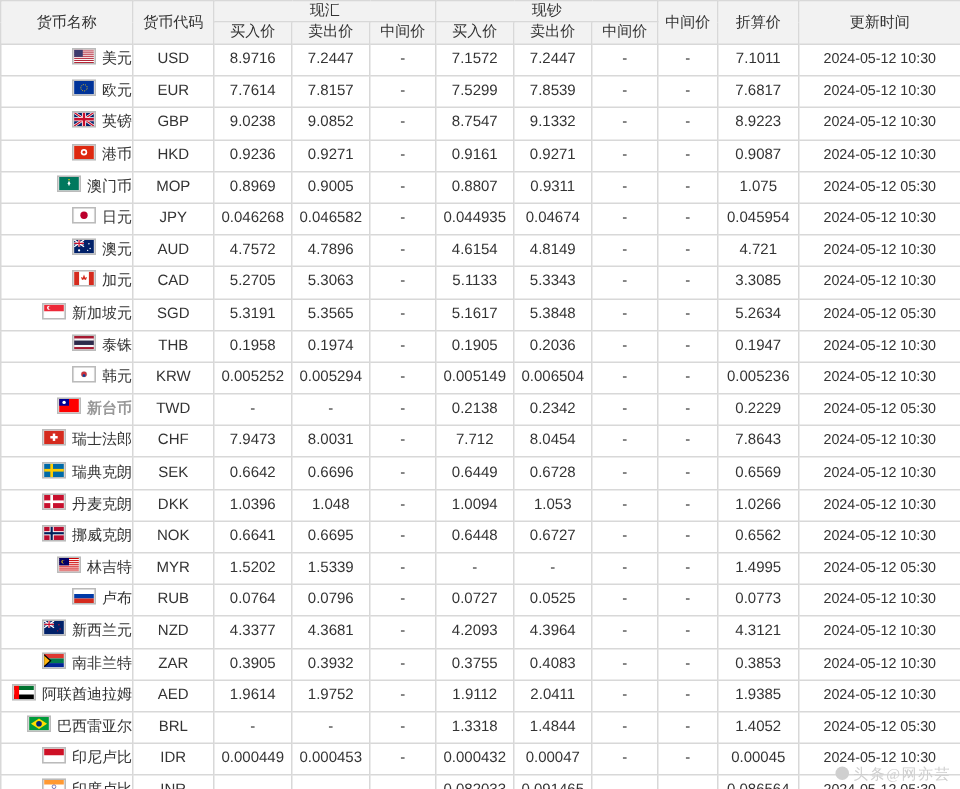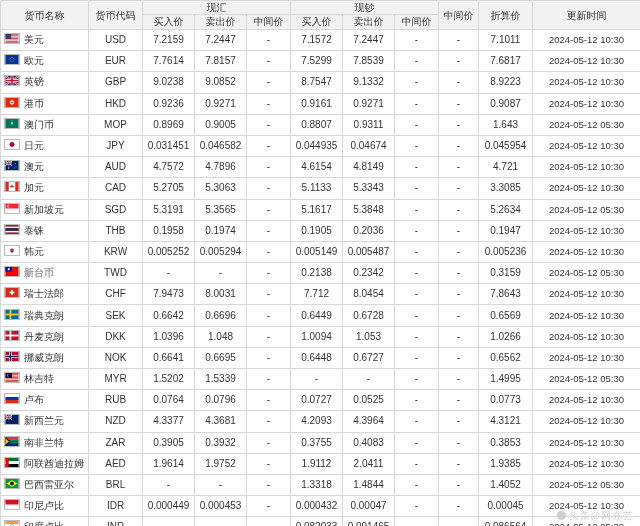--- a/index.html
+++ b/index.html
@@ -29,21 +29,21 @@
   thead th{
     background:#f2f2f2;
     font-size:10px;
     color:#333;
     height:14px;
     line-height:14px;
   }
   thead tr.grp th{height:13px;line-height:13px;}
   tbody td{height:20.2px;line-height:20px;font-size:10px;color:#333;}
   td.name{
-    text-align:left;
+    text-align:right;
     padding-left:3px;
     color:#333;
   }
   .flagwrap{
     display:inline-block;
     width:16px;height:11px;
     vertical-align:-1px;
     margin-right:4px;
     border:1px solid #bbb;
     box-sizing:border-box;
@@ -116,21 +116,21 @@
                 <rect y="1.7" width="16" height="0.85"></rect>
                 <rect y="3.4" width="16" height="0.85"></rect>
                 <rect y="5.1" width="16" height="0.85"></rect>
                 <rect y="6.8" width="16" height="0.85"></rect>
                 <rect y="8.5" width="16" height="0.85"></rect>
                 <rect y="10.2" width="16" height="0.8"></rect>
               </g>
               <rect width="7" height="6" fill="#3c3b6e"></rect>
             </svg></span><span class="nm">美元</span></td>
         <td class="code">USD</td>
-        <td>7.2159</td>
+        <td>8.9716</td>
         <td>7.2447</td>
         <td>-</td>
         <td>7.1572</td>
         <td>7.2447</td>
         <td>-</td>
         <td>-</td>
         <td>7.1011</td>
         <td class="date">2024-05-12 10:30</td>
       </tr>
       <tr>
@@ -192,30 +192,30 @@
               <circle cx="8" cy="2.2" r="0.6" fill="#ffd700"></circle>
             </svg></span><span class="nm">澳门币</span></td>
         <td class="code">MOP</td>
         <td>0.8969</td>
         <td>0.9005</td>
         <td>-</td>
         <td>0.8807</td>
         <td>0.9311</td>
         <td>-</td>
         <td>-</td>
-        <td>1.643</td>
+        <td>1.075</td>
         <td class="date">2024-05-12 05:30</td>
       </tr>
       <tr>
         <td class="name"><span class="flagwrap"><svg viewBox="0 0 16 11">
               <rect width="16" height="11" fill="#fff"></rect>
               <circle cx="8" cy="5.5" r="3" fill="#bc002d"></circle>
             </svg></span><span class="nm">日元</span></td>
         <td class="code">JPY</td>
-        <td>0.031451</td>
+        <td>0.046268</td>
         <td>0.046582</td>
         <td>-</td>
         <td>0.044935</td>
         <td>0.04674</td>
         <td>-</td>
         <td>-</td>
         <td>0.045954</td>
         <td class="date">2024-05-12 10:30</td>
       </tr>
       <tr>
@@ -299,42 +299,42 @@
               <rect width="16" height="11" fill="#fff"></rect>
               <path d="M8 3.2a2.3 2.3 0 010 4.6 2.3 2.3 0 010-4.6z" fill="#cd2e3a"></path>
               <path d="M8 5.5a1.15 1.15 0 100 2.3 1.15 1.15 0 100-2.3z" fill="#0047a0"></path>
               <circle cx="8" cy="5.5" r="2.3" fill="none" stroke="#888" stroke-width="0.2"></circle>
             </svg></span><span class="nm">韩元</span></td>
         <td class="code">KRW</td>
         <td>0.005252</td>
         <td>0.005294</td>
         <td>-</td>
         <td>0.005149</td>
-        <td>0.005487</td>
+        <td>0.006504</td>
         <td>-</td>
         <td>-</td>
         <td>0.005236</td>
         <td class="date">2024-05-12 10:30</td>
       </tr>
       <tr>
         <td class="name"><span class="flagwrap"><svg viewBox="0 0 16 11">
               <rect width="16" height="11" fill="#fff"></rect>
               <rect width="16" height="11" fill="#fe0000"></rect>
               <rect width="8" height="5.5" fill="#000095"></rect>
               <circle cx="4" cy="2.75" r="1.4" fill="#fff"></circle>
             </svg></span><span class="nm gray">新台币</span></td>
         <td class="code">TWD</td>
         <td>-</td>
         <td>-</td>
         <td>-</td>
         <td>0.2138</td>
         <td>0.2342</td>
         <td>-</td>
         <td>-</td>
-        <td>0.3159</td>
+        <td>0.2229</td>
         <td class="date">2024-05-12 05:30</td>
       </tr>
       <tr>
         <td class="name"><span class="flagwrap"><svg viewBox="0 0 16 11">
               <rect width="16" height="11" fill="#d52b1e"></rect>
               <rect x="7" y="2.5" width="2" height="6" fill="#fff"></rect>
               <rect x="5" y="4.5" width="6" height="2" fill="#fff"></rect>
             </svg></span><span class="nm">瑞士法郎</span></td>
         <td class="code">CHF</td>
         <td>7.9473</td>

